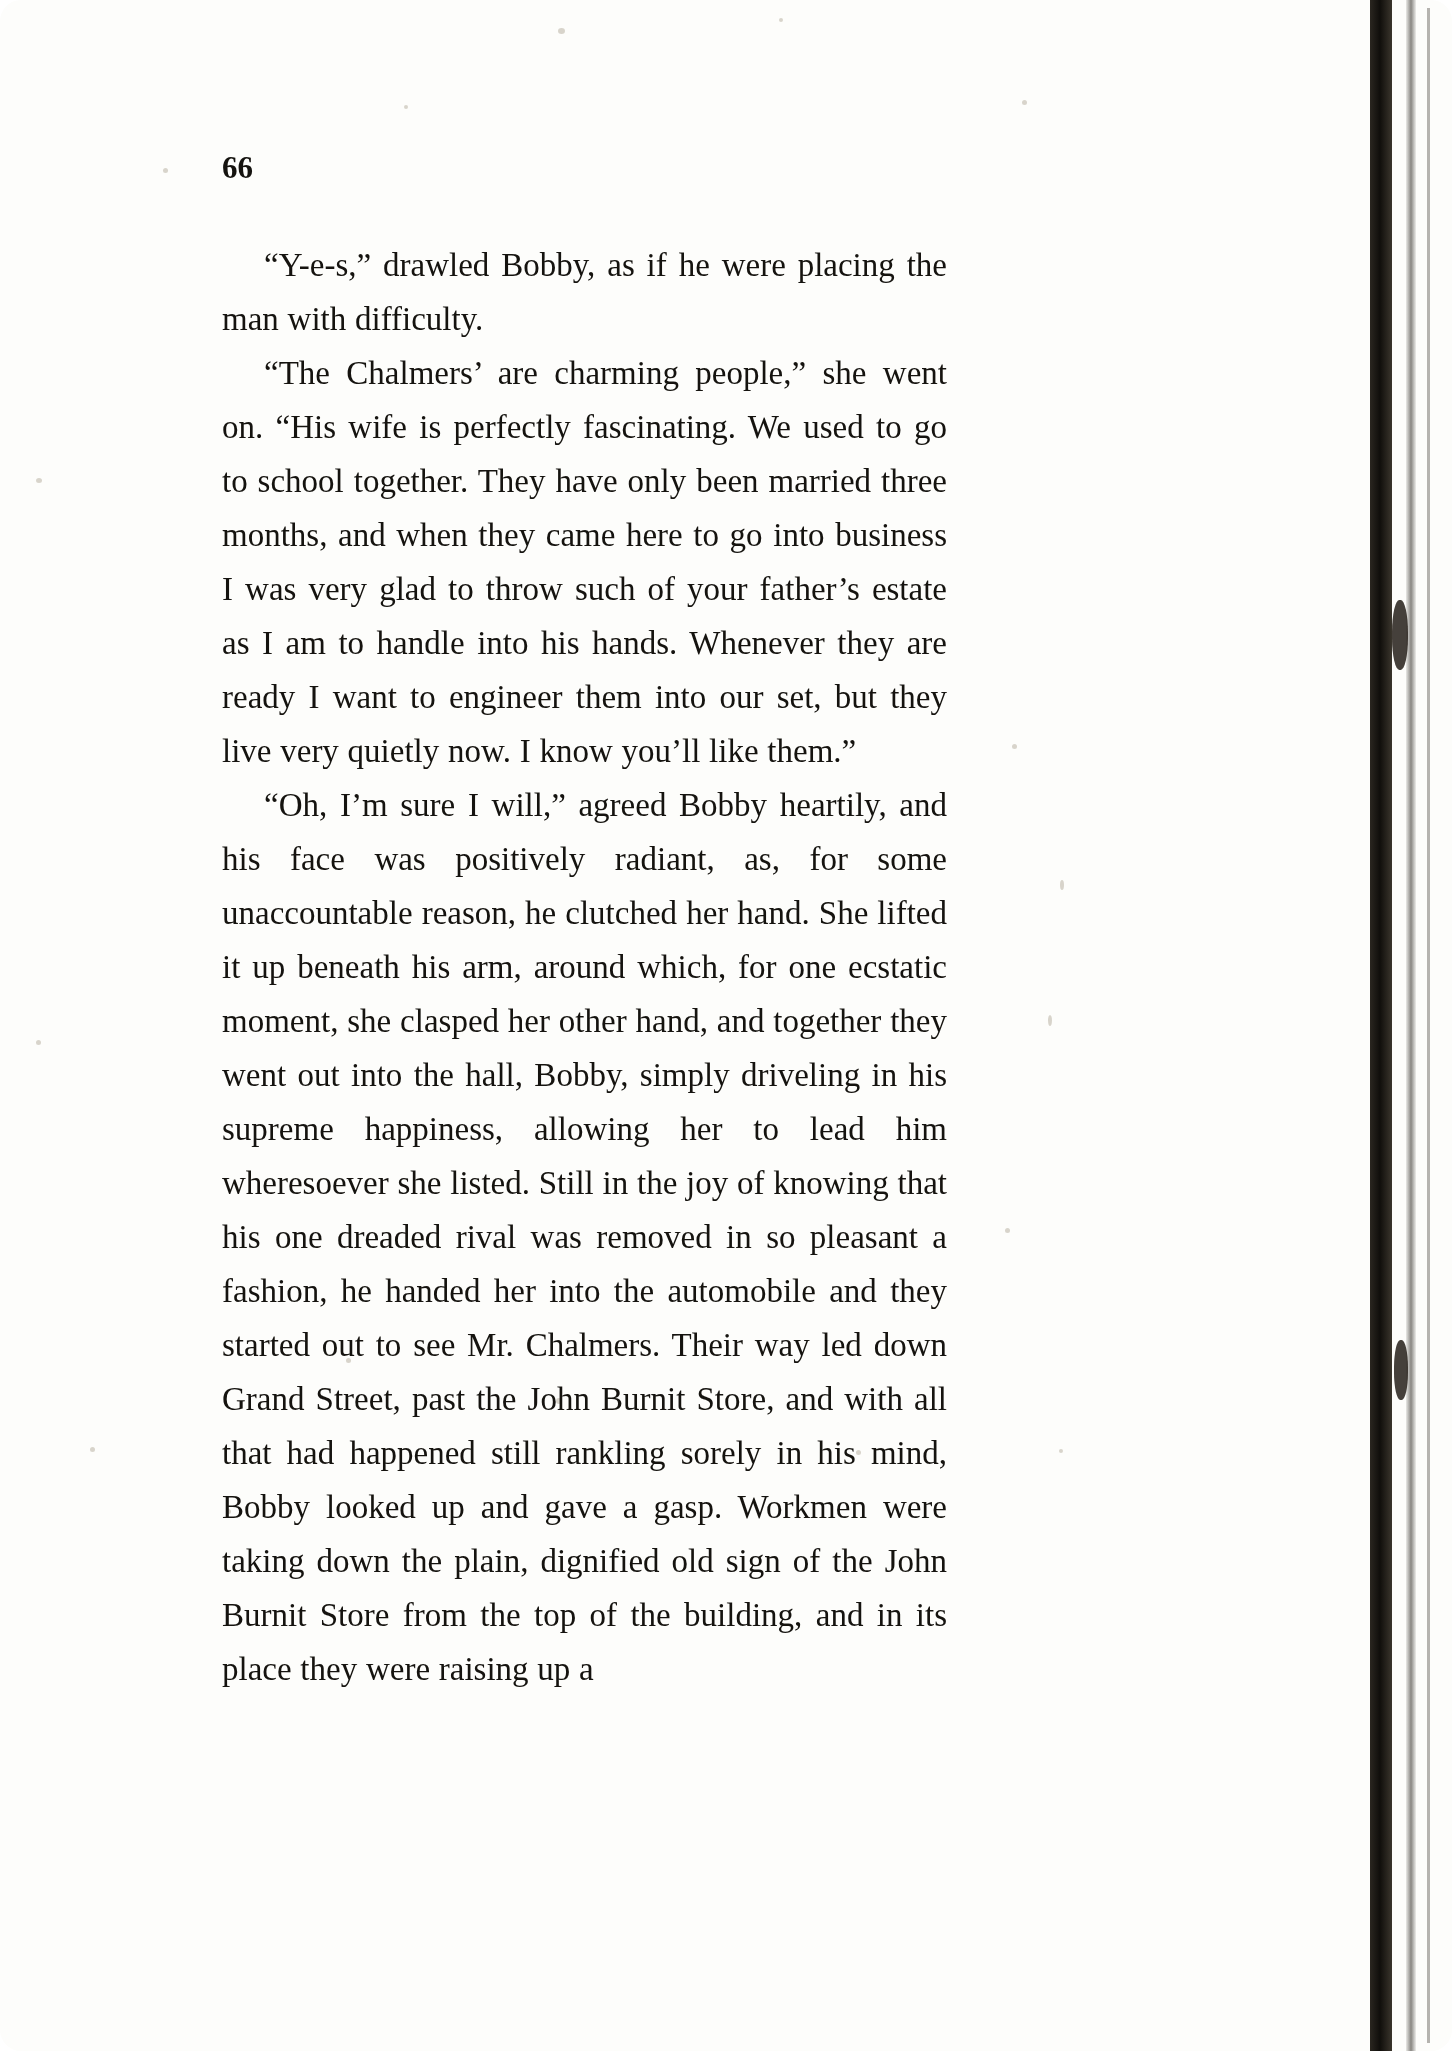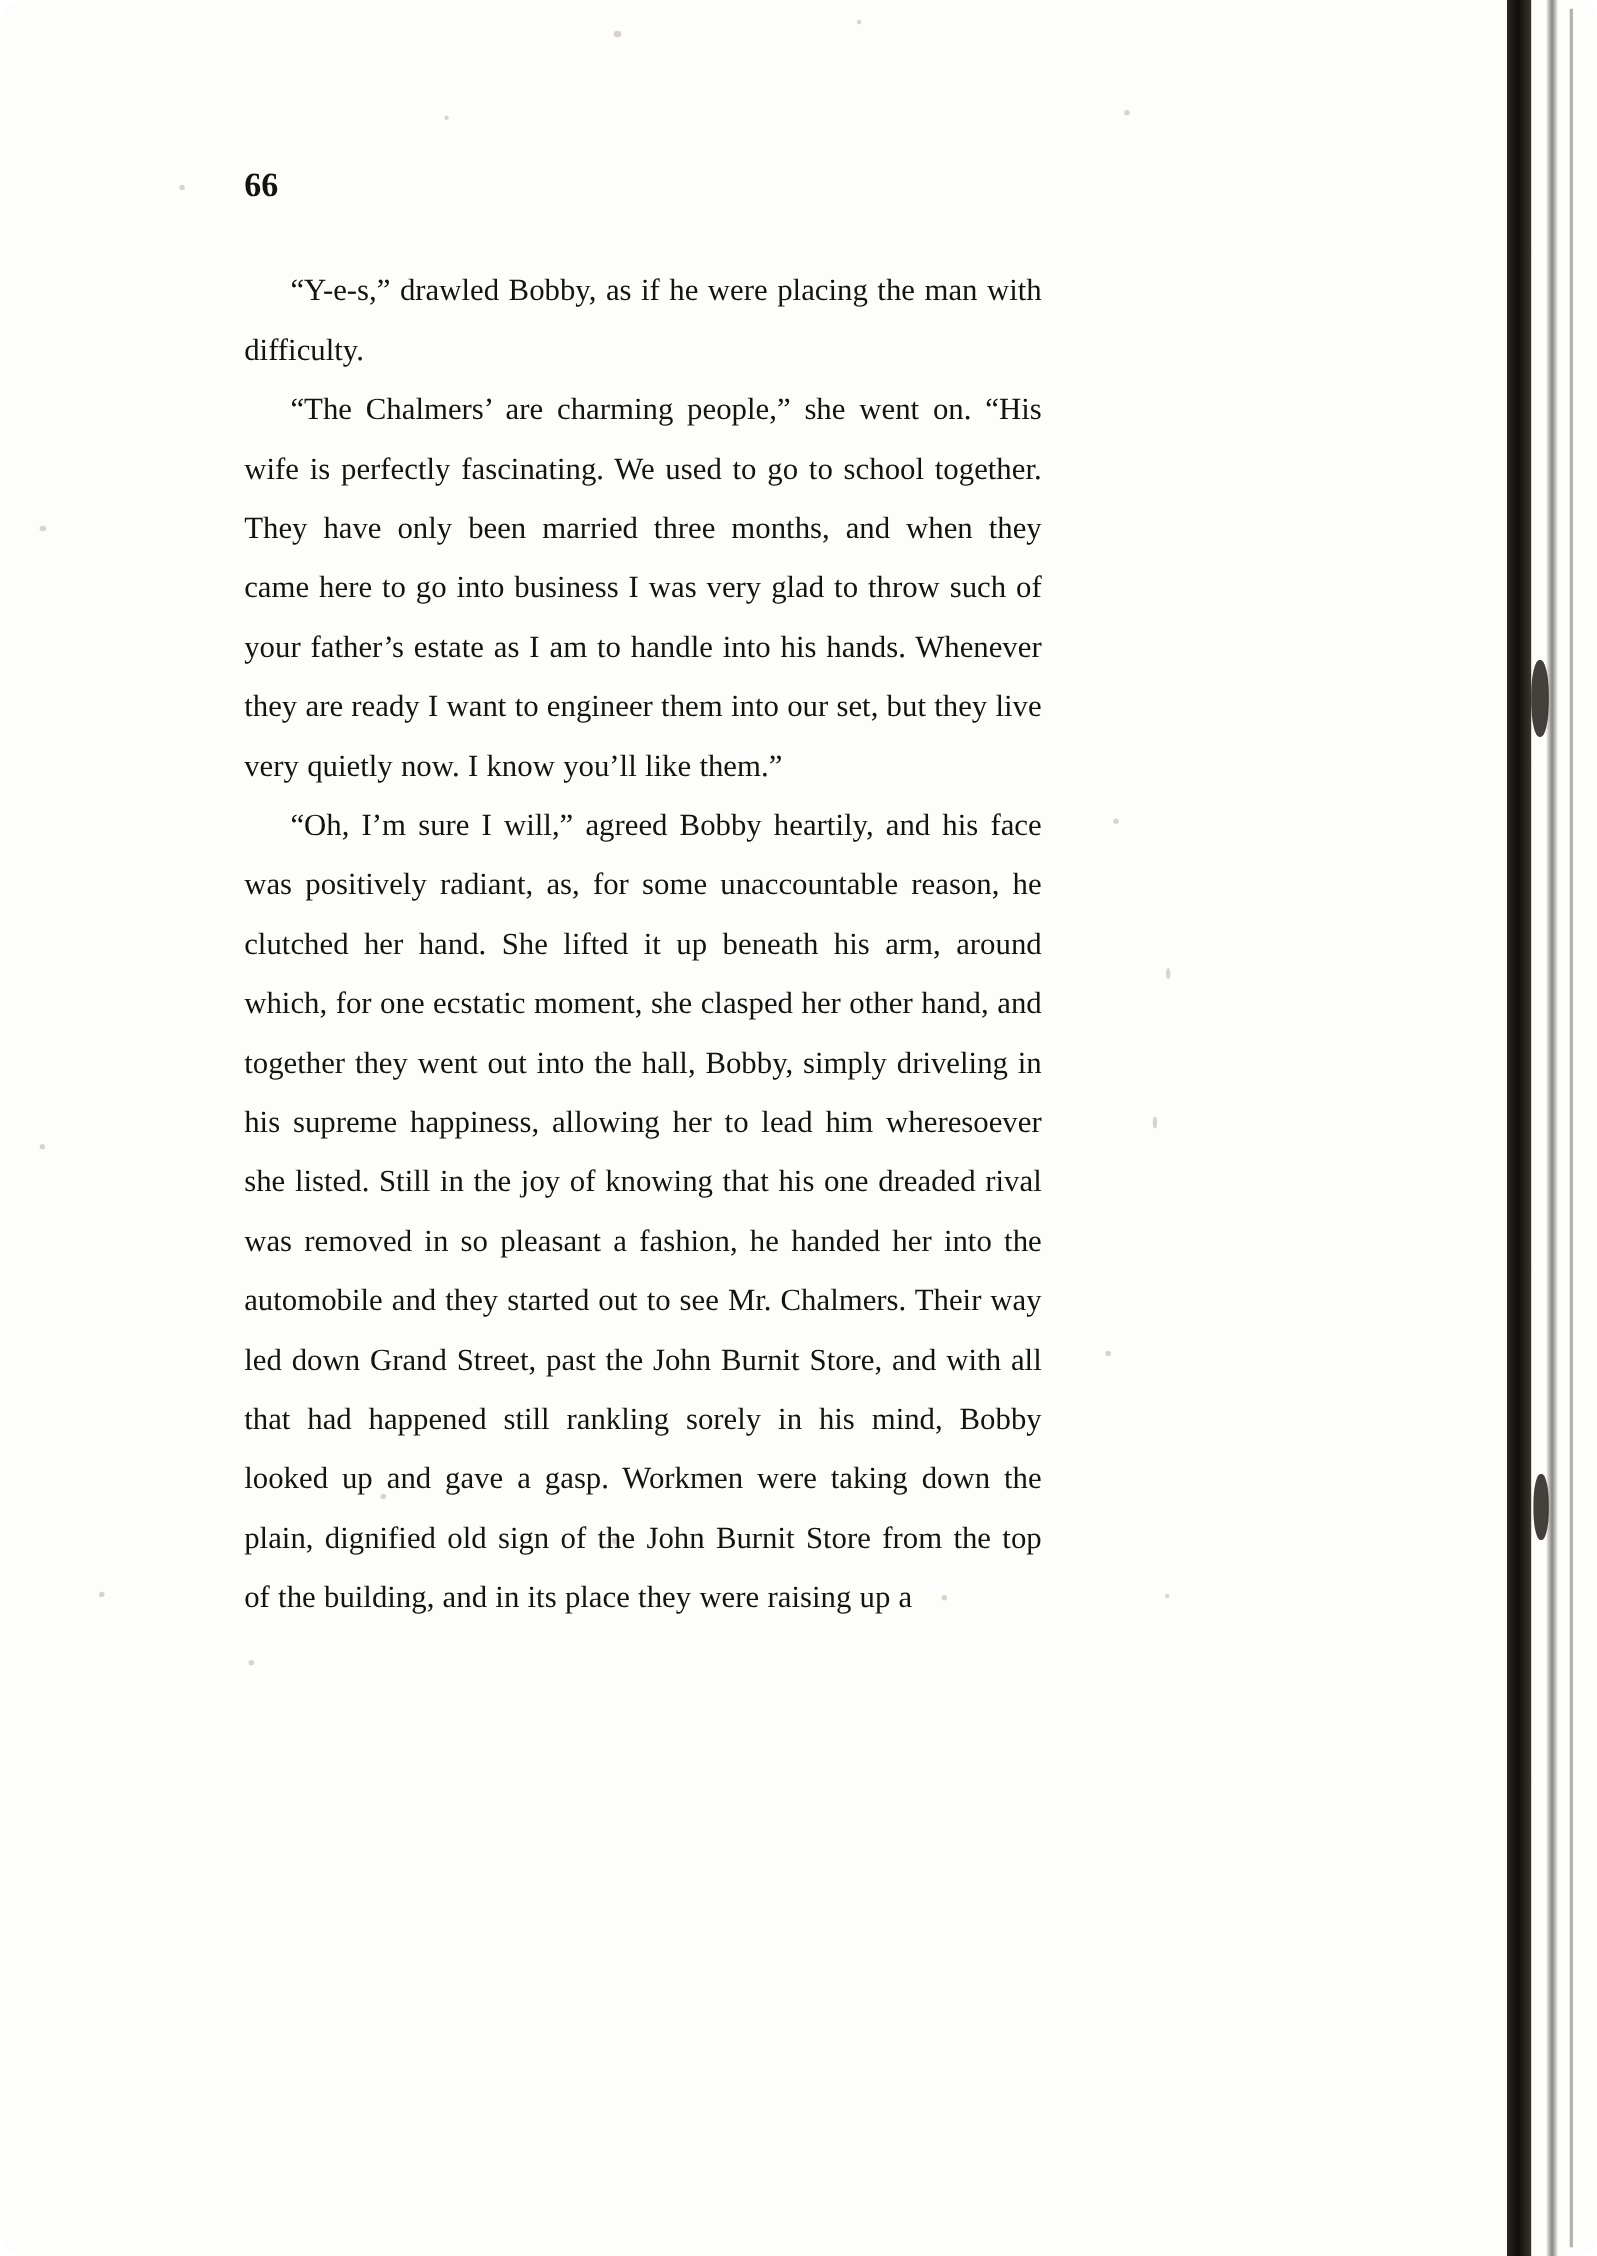--- a/index.html
+++ b/index.html
@@ -79,21 +79,21 @@
     letter-spacing: 0px;
   }
   .running-title {
     font-size: 31px;
     font-weight: bold;
     letter-spacing: 1.2px;
   }
 
   p.body-par {
     margin: 0;
-    font-size: 28px;
+    font-size: 33px;
     line-height: 54px;
     text-align: justify;
     text-align-last: left;
     text-indent: 42px;
     word-spacing: .5px;
     -webkit-hyphens: none;
     hyphens: none;
   }
   p.body-par + p.body-par {
     margin-top: 0;

